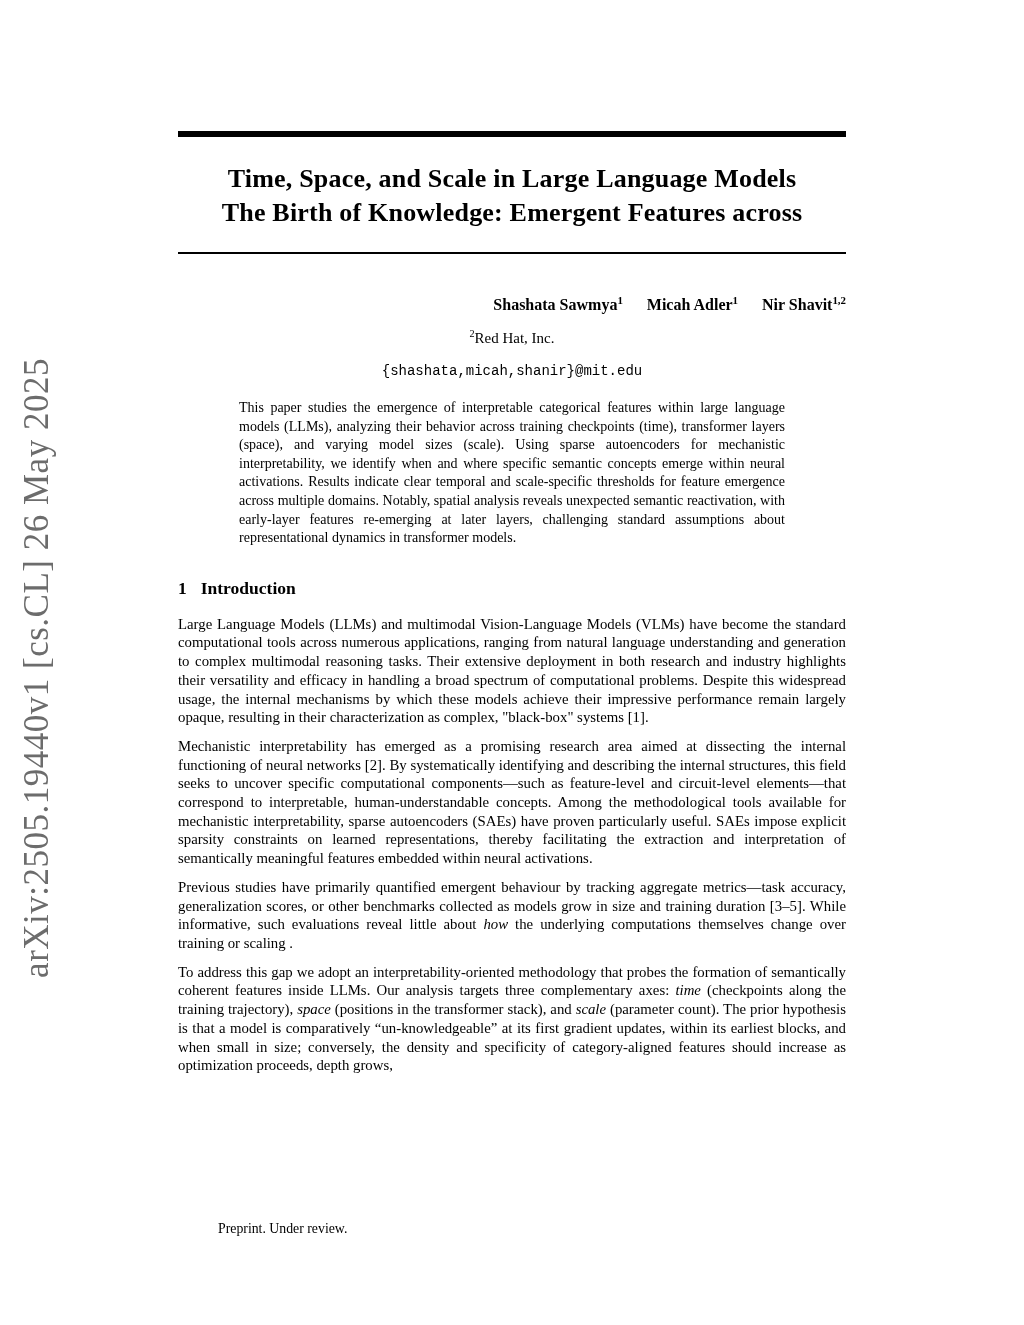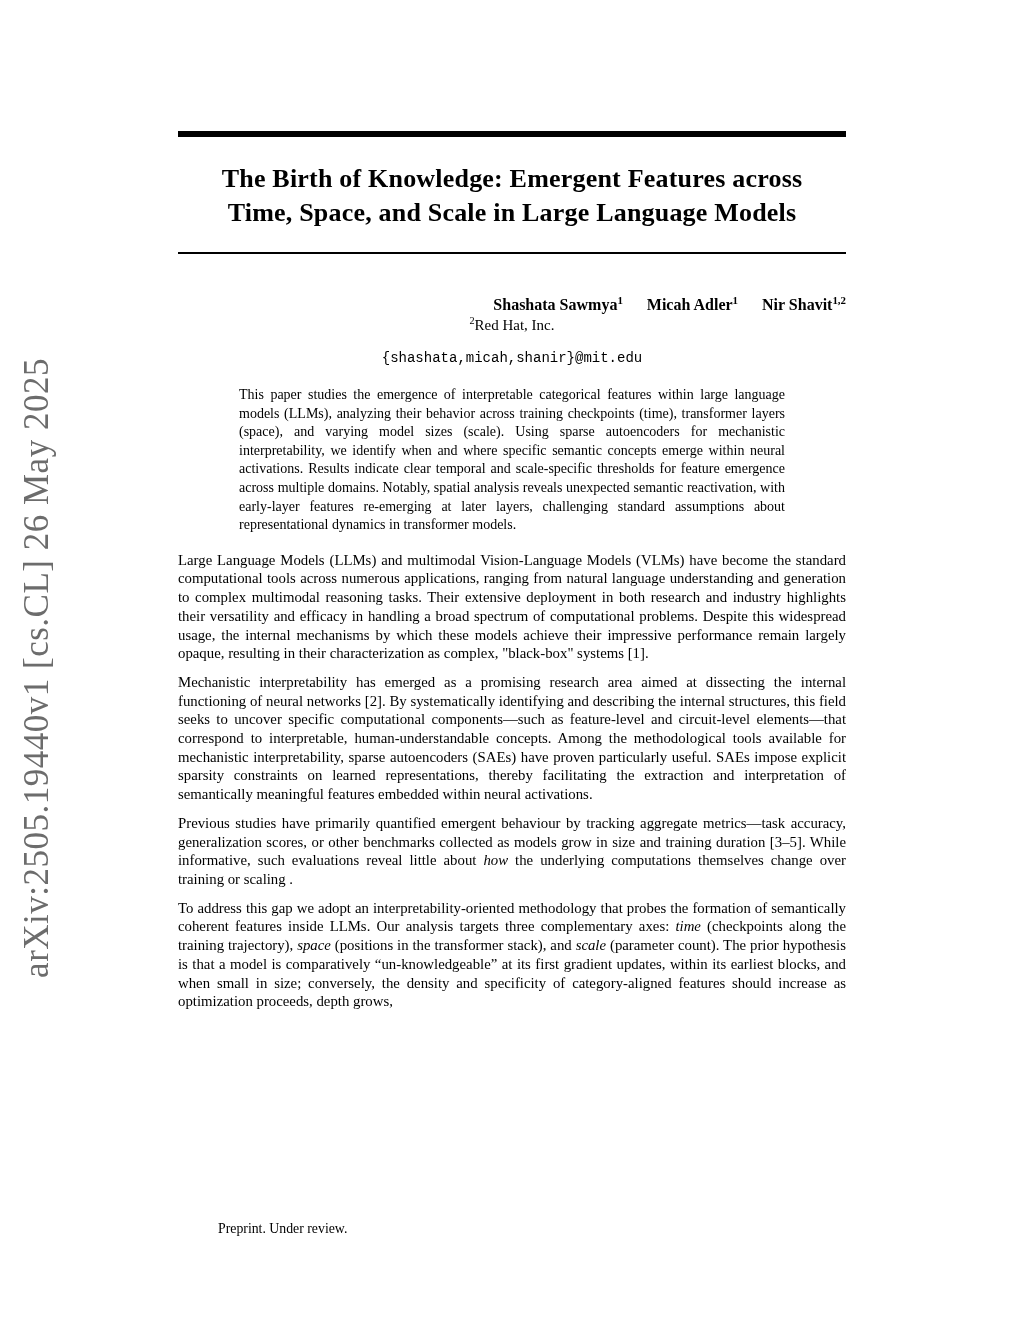--- a/index.html
+++ b/index.html
@@ -43,20 +43,21 @@
     margin-top: 41px;
     text-align: right;
     font-weight: bold;
     font-size: 16px;
     line-height: 20px;
   }
   .affil {
     text-align: center;
     font-size: 15px;
     line-height: 21px;
+    margin-top: 13px;
   }
   .affil-first { margin-top: 7px; }
   .email {
     margin-top: 14px;
     text-align: center;
     font-family: "Liberation Mono", "DejaVu Sans Mono", monospace;
     font-size: 14px;
   }
   .abs-head {
     margin: 49px 0 0 0;
@@ -100,36 +101,39 @@
 
 <div class="page">
 
   <div class="arxiv-strip">arXiv:2505.19440v1  [cs.CL]  26 May 2025</div>
 
   <div class="content">
 
     <div class="rule-thick"></div>
 
     <h1 class="title">
+      <div>Time, Space, and Scale in Large Language Models</div>
       <div>The Birth of Knowledge: Emergent Features across</div>
-      <div>Time, Space, and Scale in Large Language Models</div>
     </h1>
 
     <div class="rule-thin"></div>
 
     <div class="authors"><span>Shashata Sawmya</span><sup>1</sup><span>&nbsp;&nbsp;&nbsp;&nbsp;&nbsp;&nbsp;</span><span>Micah Adler</span><sup>1</sup><span>&nbsp;&nbsp;&nbsp;&nbsp;&nbsp;&nbsp;</span><span>Nir Shavit</span><sup>1,2</sup></div>
 
 
     <div class="affil"><sup>2</sup><span>Red Hat, Inc.</span></div>
 
     <div class="email">{shashata,micah,shanir}@mit.edu</div>
 
 
     <p class="abs-body">This paper studies the emergence of interpretable categorical features within large language models (LLMs), analyzing their behavior across training checkpoints (time), transformer layers (space), and varying model sizes (scale). Using sparse autoencoders for mechanistic interpretability, we identify when and where specific semantic concepts emerge within neural activations. Results indicate clear temporal and scale-specific thresholds for feature emergence across multiple domains. Notably, spatial analysis reveals unexpected semantic reactivation, with early-layer features re-emerging at later layers, challenging standard assumptions about representational dynamics in transformer models.</p>
 
+    <h2 class="sec-head">
+      <span class="sec-num">1</span><span>Introduction</span>
+    </h2>
 
     <p class="body-par body-par-first"><span>Large Language Models (LLMs) and multimodal Vision-Language Models (VLMs) have become the standard computational tools across numerous applications, ranging from natural language understanding and generation to complex multimodal reasoning tasks. Their extensive deployment in both research and industry highlights their versatility and efficacy in handling a broad spectrum of computational problems. Despite this widespread usage, the internal mechanisms by which these models achieve their impressive performance remain largely opaque, resulting in their characterization as complex, "black-box" systems [1].</span></p>
 
     <p class="body-par"><span>Mechanistic interpretability has emerged as a promising research area aimed at dissecting the internal functioning of neural networks [2]. By systematically identifying and describing the internal structures, this field seeks to uncover specific computational components—such as feature-level and circuit-level elements—that correspond to interpretable, human-understandable concepts. Among the methodological tools available for mechanistic interpretability, sparse autoencoders (SAEs) have proven particularly useful. SAEs impose explicit sparsity constraints on learned representations, thereby facilitating the extraction and interpretation of semantically meaningful features embedded within neural activations.</span></p>
 
     <p class="body-par"><span>Previous studies have primarily quantified emergent behaviour by tracking aggregate metrics—task accuracy, generalization scores, or other benchmarks collected as models grow in size and training duration [3–5]. While informative, such evaluations reveal little about </span><span style="font-style: italic;">how</span><span> the underlying computations themselves change over training or scaling .</span></p>
 
     <p class="body-par"><span>To address this gap we adopt an interpretability-oriented methodology that probes the formation of semantically coherent features inside LLMs. Our analysis targets three complementary axes: </span><span style="font-style: italic;">time</span><span> (checkpoints along the training trajectory), </span><span style="font-style: italic;">space</span><span> (positions in the transformer stack), and </span><span style="font-style: italic;">scale</span><span> (parameter count). The prior hypothesis is that a model is comparatively “un-knowledgeable” at its first gradient updates, within its earliest blocks, and when small in size; conversely, the density and specificity of category-aligned features should increase as optimization proceeds, depth grows,</span></p>
 
   </div>

